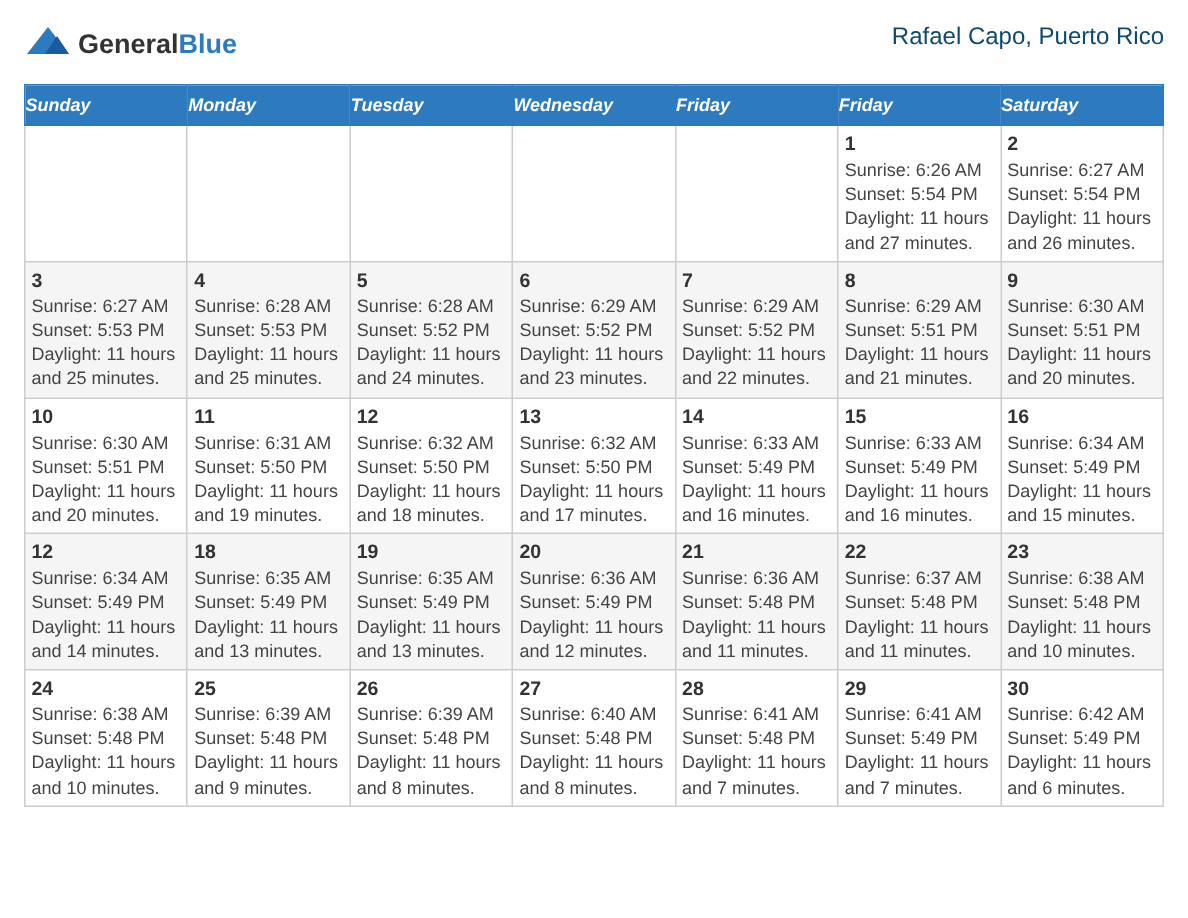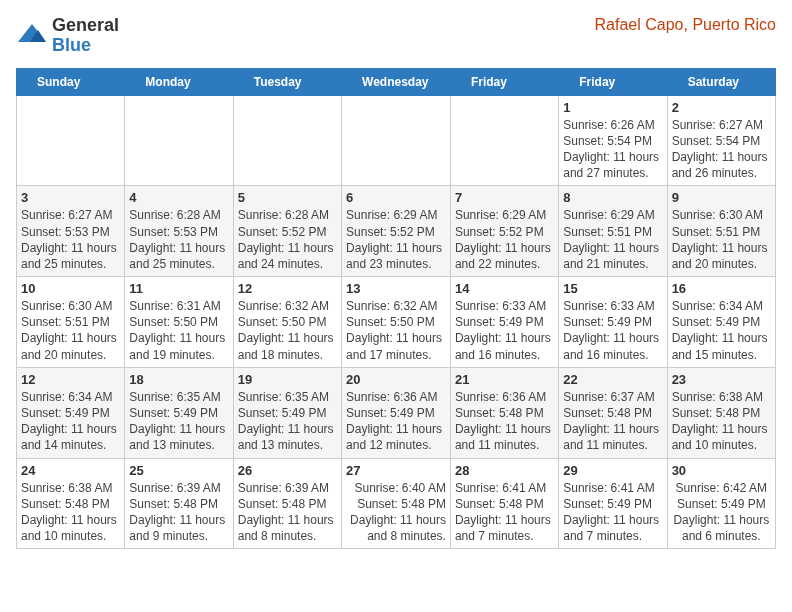--- a/index.html
+++ b/index.html
@@ -16,21 +16,21 @@
       align-items: flex-start;
       margin-bottom: 12px;
     }
     .logo {
       display: flex;
       align-items: center;
       gap: 4px;
     }
     .logo-text {
       display: flex;
-      flex-direction: column;
+      flex-direction: row;
       line-height: 1.1;
     }
     .logo-general {
       font-size: 18px;
       font-weight: bold;
       color: #333;
     }
     .logo-blue {
       font-size: 18px;
       font-weight: bold;
@@ -43,35 +43,36 @@
     .title-block {
       text-align: right;
     }
     .month-title {
       font-size: 36px;
       font-weight: bold;
       color: #333;
     }
     .location-title {
       font-size: 16px;
-      color: #c2410c;
+      color: #0c4a6e;
     }
     .calendar {
       width: 100%;
       border-collapse: collapse;
       font-size: 11px;
     }
     .calendar thead tr th {
       background: #2e7abf;
       color: #fff;
-      padding: 6px 20px;
+      padding: 6px 0;
       text-align: left;
       font-size: 12px;
       font-weight: bold;
       border: 1px solid #2e7abf;
+      font-style: italic;
     }
     .calendar tbody tr td {
       border: 1px solid #ccc;
       vertical-align: top;
       padding: 4px;
       width: 107px;
       min-height: 80px;
       height: 80px;
       background: #fff;
     }
@@ -291,37 +292,37 @@
 Daylight: 11 hours and 9 minutes.</div>
         </td>
         <td>
           <span class="day-number">26</span>
           <div class="day-info" style="white-space: pre-line;">Sunrise: 6:39 AM
 Sunset: 5:48 PM
 Daylight: 11 hours and 8 minutes.</div>
         </td>
         <td>
           <span class="day-number">27</span>
-          <div class="day-info" style="white-space: pre-line; text-align: right;">Sunrise: 6:40 AM
+          <div class="day-info" style="white-space: pre-line;">Sunrise: 6:40 AM
 Sunset: 5:48 PM
 Daylight: 11 hours and 8 minutes.</div>
         </td>
         <td>
           <span class="day-number">28</span>
           <div class="day-info" style="white-space: pre-line;">Sunrise: 6:41 AM
 Sunset: 5:48 PM
 Daylight: 11 hours and 7 minutes.</div>
         </td>
         <td>
           <span class="day-number">29</span>
           <div class="day-info" style="white-space: pre-line;">Sunrise: 6:41 AM
 Sunset: 5:49 PM
 Daylight: 11 hours and 7 minutes.</div>
         </td>
         <td>
           <span class="day-number">30</span>
-          <div class="day-info" style="white-space: pre-line; text-align: center;">Sunrise: 6:42 AM
+          <div class="day-info" style="white-space: pre-line;">Sunrise: 6:42 AM
 Sunset: 5:49 PM
 Daylight: 11 hours and 6 minutes.</div>
         </td>
       </tr>
     </tbody>
 </table>
 
 </body></html>

